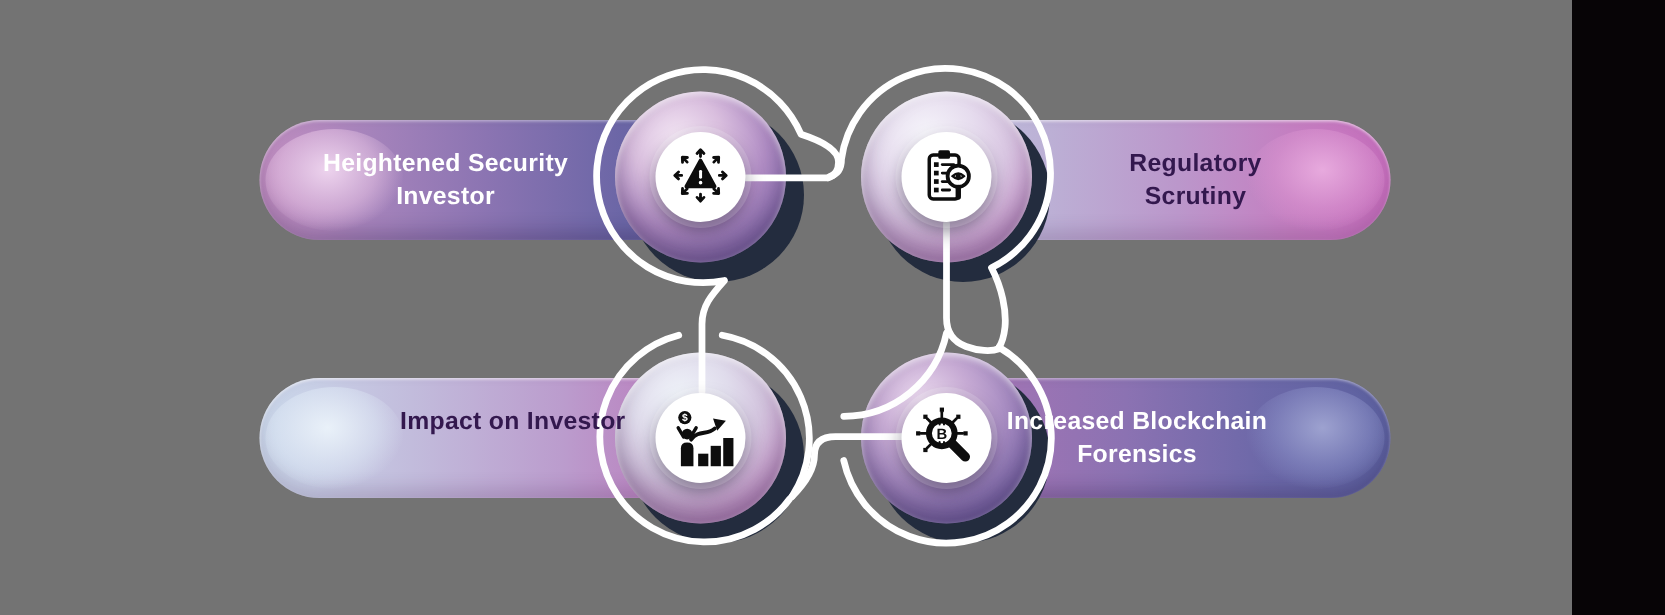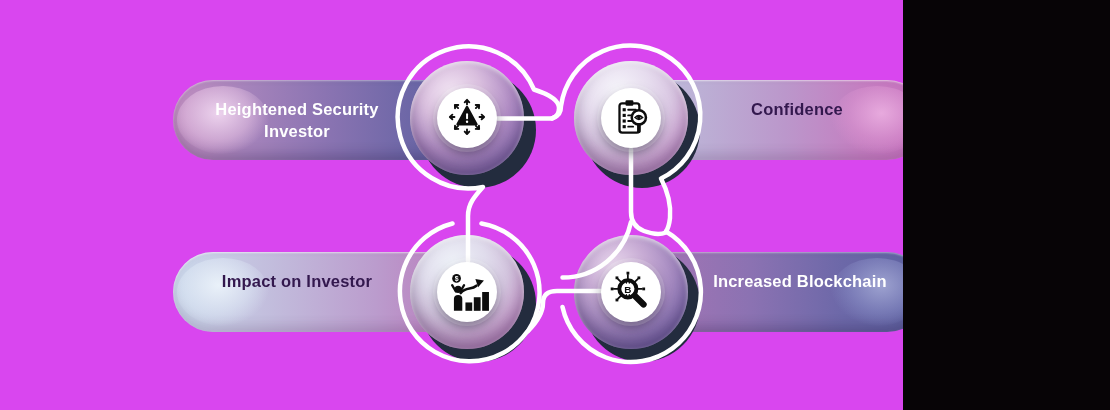--- a/index.html
+++ b/index.html
@@ -1,17 +1,17 @@
 <!DOCTYPE html>
 <html><head>
 <meta charset="utf-8">
 <style>
   html,body{margin:0;padding:0;background:#070406;}
   #stage{
-    position:relative;width:903px;height:410px;background:#d946ef;overflow:hidden;
+    position:relative;width:1048px;height:410px;background:#737373;overflow:hidden;
     font-family:"Liberation Sans", sans-serif;
   }
   
   .pill{position:absolute;height:80px;border-radius:42px;}
   .pill::before{ 
     content:"";position:absolute;inset:0;border-radius:42px;
     background:#232c3e;transform:translate(11px,11px);z-index:-1;
   }
   .pill-tl{left:173px;top:80px;width:337px;
     background:linear-gradient(90deg,#c28fc2 0%,#a583bb 22%,#8b74b2 45%,#6b66a6 72%,#5c5f9f 100%);
@@ -33,22 +33,22 @@
   .pill-tr .bulb{background:radial-gradient(ellipse at 55% 40%,rgba(235,175,225,.9) 0%,rgba(220,150,210,.5) 45%,rgba(220,150,210,0) 72%);}
   .pill-bl .bulb{background:radial-gradient(ellipse at 45% 40%,rgba(235,243,250,.95) 0%,rgba(222,232,245,.55) 45%,rgba(222,232,245,0) 72%);}
   .pill-br .bulb{background:radial-gradient(ellipse at 55% 40%,rgba(160,165,210,.95) 0%,rgba(140,145,200,.5) 45%,rgba(140,145,200,0) 72%);}
   
   .label{position:absolute;width:240px;text-align:center;font-weight:bold;
     font-size:16.5px;line-height:22px;letter-spacing:.2px;z-index:6;}
   .label-light{color:#ffffff;}
   .label-dark{color:#33184e;}
   .lab-tl{left:177px;top:98px;}
   .lab-tr{left:677px;top:98px;}
-  .lab-bl{left:177px;top:270px;}
-  .lab-br{left:680px;top:270px;}
+  .lab-bl{left:177px;top:270px;text-align:right;}
+  .lab-br{left:638px;top:270px;}
   
   .cshadow{position:absolute;width:116px;height:116px;border-radius:50%;background:#232c3e;z-index:2;}
   .circle{position:absolute;width:114px;height:114px;border-radius:50%;z-index:3;
     box-shadow:inset 0 2px 4px rgba(255,255,255,.65), inset 0 -10px 16px rgba(25,10,50,.35);}
   .circ-tl{background:radial-gradient(circle at 36% 28%,#f3e6f4 0%,#d9bede 28%,#b08cc4 55%,#8a6fb0 78%,#6f5ca6 100%);}
   .circ-tr{background:radial-gradient(circle at 38% 26%,#f6f5fb 0%,#e6dcee 30%,#d9c6e2 50%,#cd9bd0 78%,#c67fc3 100%);}
   .circ-bl{background:radial-gradient(circle at 38% 26%,#eff3f9 0%,#e0dcEC 30%,#d3c4de 50%,#c795c9 78%,#bd7fbf 100%);}
   .circ-br{background:radial-gradient(circle at 36% 28%,#ead9ee 0%,#c7abd4 28%,#a287bf 55%,#7c69ab 78%,#655da3 100%);}
   .icircle{position:absolute;width:60px;height:60px;border-radius:50%;background:#ffffff;z-index:5;
     box-shadow:0 0 0 4px rgba(255,255,255,.16), 0 6px 12px rgba(20,12,40,.5);
@@ -73,27 +73,29 @@
   </div>
   <div class="pill pill-br">
     <div class="bulb bulb-right"></div>
   </div>
 
   <div class="label label-light lab-tl">
     <div>Heightened Security</div>
     <div>Investor</div>
   </div>
   <div class="label label-dark lab-tr">
-    <div>Confidence</div>
+    <div>Regulatory</div>
+    <div>Scrutiny</div>
   </div>
   <div class="label label-dark lab-bl">
     <div>Impact on Investor</div>
   </div>
   <div class="label label-light lab-br">
     <div>Increased Blockchain</div>
+    <div>Forensics</div>
   </div>
 
   <div class="cshadow" style="left:420px;top:72px;"></div>
   <div class="cshadow" style="left:584px;top:72px;"></div>
   <div class="cshadow" style="left:420px;top:246px;"></div>
   <div class="cshadow" style="left:584px;top:246px;"></div>
 
   <div class="circle circ-tl" style="left:410px;top:61px;"></div>
   <div class="circle circ-tr" style="left:574px;top:61px;"></div>
   <div class="circle circ-bl" style="left:410px;top:235px;"></div>

